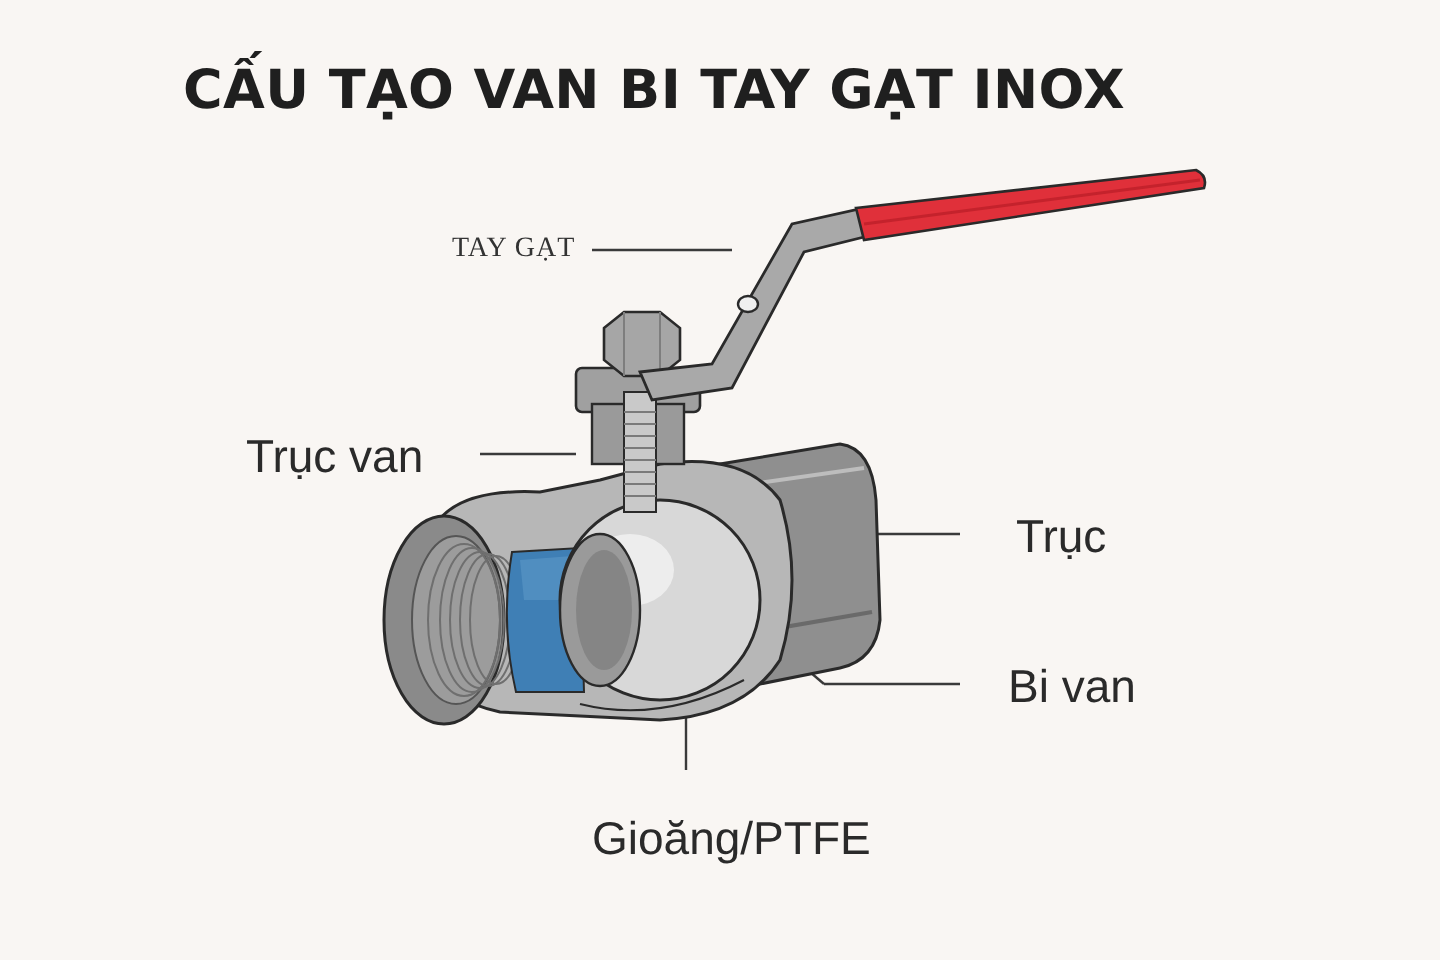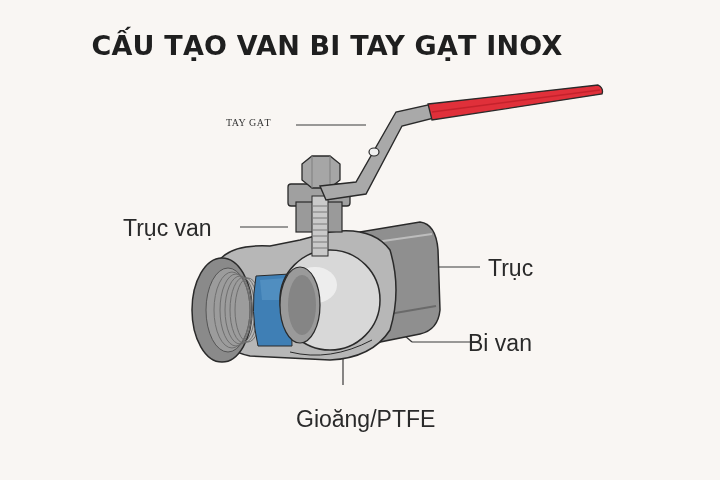--- a/index.html
+++ b/index.html
@@ -1,20 +1,20 @@
 <!DOCTYPE html>
 <html><head>
 <meta charset="utf-8">
 <style>
   html, body { margin:0; padding:0; }
   body { width:720px; height:480px; background:#f9f6f3; position:relative; overflow:hidden; font-family:"Liberation Sans", sans-serif; }
   .title { position:absolute; left:0; top:30px; width:654px; text-align:center; font-family:"DejaVu Sans", sans-serif; font-weight:bold; font-size:27px; color:#1f1f1f; letter-spacing:0.2px; }
   svg.art { position:absolute; left:0; top:0; }
   .lbl { position:absolute; color:#2a2a2a; font-family:"Liberation Sans", sans-serif; font-size:23px; white-space:nowrap; }
-  .lbl.serif { font-family:"Liberation Serif", serif; font-size:10px; letter-spacing:0.5px; color:#333; }
+  .lbl.serif { font-family:"Liberation Serif", serif; font-size:14px; letter-spacing:0.5px; color:#333; }
 </style>
 </head>
 <body>
 
 <div class="title">CẤU TẠO VAN BI TAY GẠT INOX</div>
 
 <svg class="art" width="720" height="480" viewBox="0 0 720 480">
 
   <g stroke="#3a3a3a" stroke-width="1.2" fill="none">
     <line x1="296" y1="125" x2="366" y2="125"></line>
@@ -85,15 +85,15 @@
   </g>
 
   <g>
     <path d="M428 104 L598 85 Q604 88 602 94 L432 120 Z" fill="#e0303a" stroke="#2a2a2a" stroke-width="1.3"></path>
     <path d="M432 112 L600 90" stroke="#c4222c" stroke-width="1.5"></path>
   </g>
 </svg>
 
 <div class="lbl serif" style="left:226px; top:117px;">TAY GẠT</div>
 <div class="lbl" style="left:123px; top:215px;">Trục van</div>
-<div class="lbl" style="left:488px; top:255px;">Trục</div>
-<div class="lbl" style="left:468px; top:330px;">Bi van</div>
+<div class="lbl" style="left:508px; top:255px;">Trục</div>
+<div class="lbl" style="left:504px; top:330px;">Bi van</div>
 <div class="lbl" style="left:296px; top:406px;">Gioăng/PTFE</div>
 
 </body></html>

